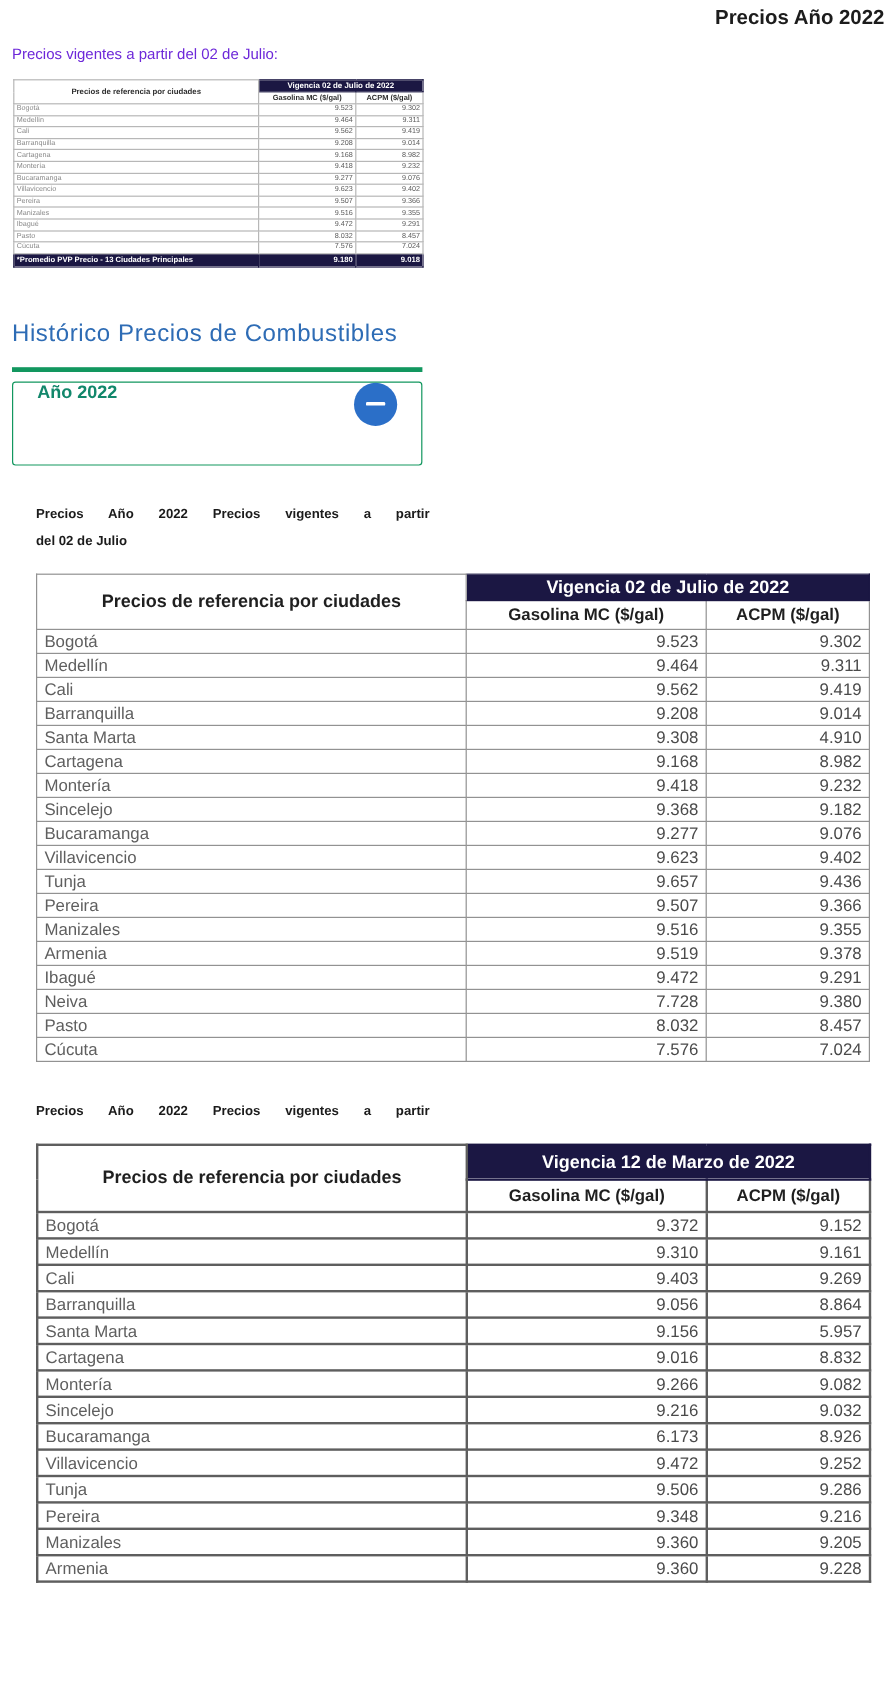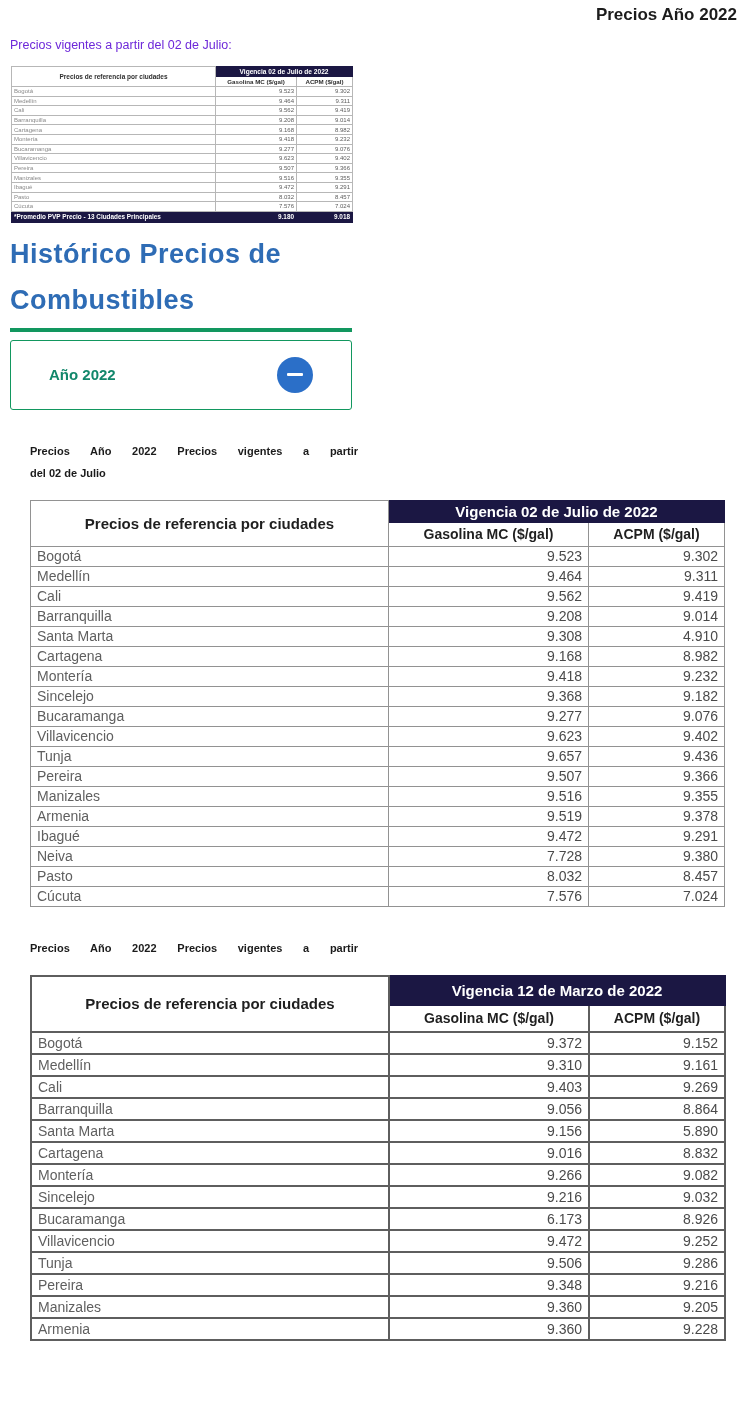--- a/index.html
+++ b/index.html
@@ -31,28 +31,28 @@
   .mini-table td{font-size:6px;height:9.6px;padding:0 2px;color:#8a8a8a;}
   .mini-table td.num{text-align:right;color:#5c5c5c;}
   .mini-table .foot td{
     background:var(--navy);color:#fff;font-weight:bold;font-size:6.4px;
     height:11px;border-color:var(--navy);
   }
   .mini-table .foot td.num{color:#fff;}
 
   
   .historico-heading{
-    width:340px;margin:8px 0 0 10px;font-size:27px;line-height:46px;
-    font-weight:bold;color:var(--heading_blue);letter-spacing:.5px;
+    width:340px;margin:32px 0 0 10px;font-size:20px;line-height:46px;
+    font-weight:normal;color:var(--heading_blue);letter-spacing:.5px;
   }
   .green-divider{width:342px;height:4px;background:var(--green_accent);margin:5px 0 0 10px;}
   .accordion{
     width:342px;height:70px;margin:8px 0 0 10px;border:1.5px solid var(--green_accent);
-    border-radius:3px;background:#fff;display:flex;align-items:center;
-    justify-content:space-between;padding:0 38px;cursor:pointer;
+    border-radius:3px;background:#fff;display:flex;
+    justify-content:space-between;padding:0 20px;cursor:pointer;
   }
   .accordion-label{color:var(--accordion_label);font-weight:bold;font-size:15px;}
   .accordion-btn{
     width:36px;height:36px;border-radius:50%;background:var(--button_blue);
     border:none;display:flex;align-items:center;justify-content:center;cursor:pointer;
   }
   .minus{display:block;width:16px;height:2.5px;background:#fff;border-radius:1px;}
 
   
   .section-intro{width:328px;margin:30px 0 0 30px;font-size:11px;font-weight:bold;
@@ -344,21 +344,21 @@
           <td class="num">9.269</td>
         </tr>
         <tr>
           <td class="city">Barranquilla</td>
           <td class="num">9.056</td>
           <td class="num">8.864</td>
         </tr>
         <tr>
           <td class="city">Santa Marta</td>
           <td class="num">9.156</td>
-          <td class="num">5.890</td>
+          <td class="num">5.957</td>
         </tr>
         <tr>
           <td class="city">Cartagena</td>
           <td class="num">9.016</td>
           <td class="num">8.832</td>
         </tr>
         <tr>
           <td class="city">Montería</td>
           <td class="num">9.266</td>
           <td class="num">9.082</td>

